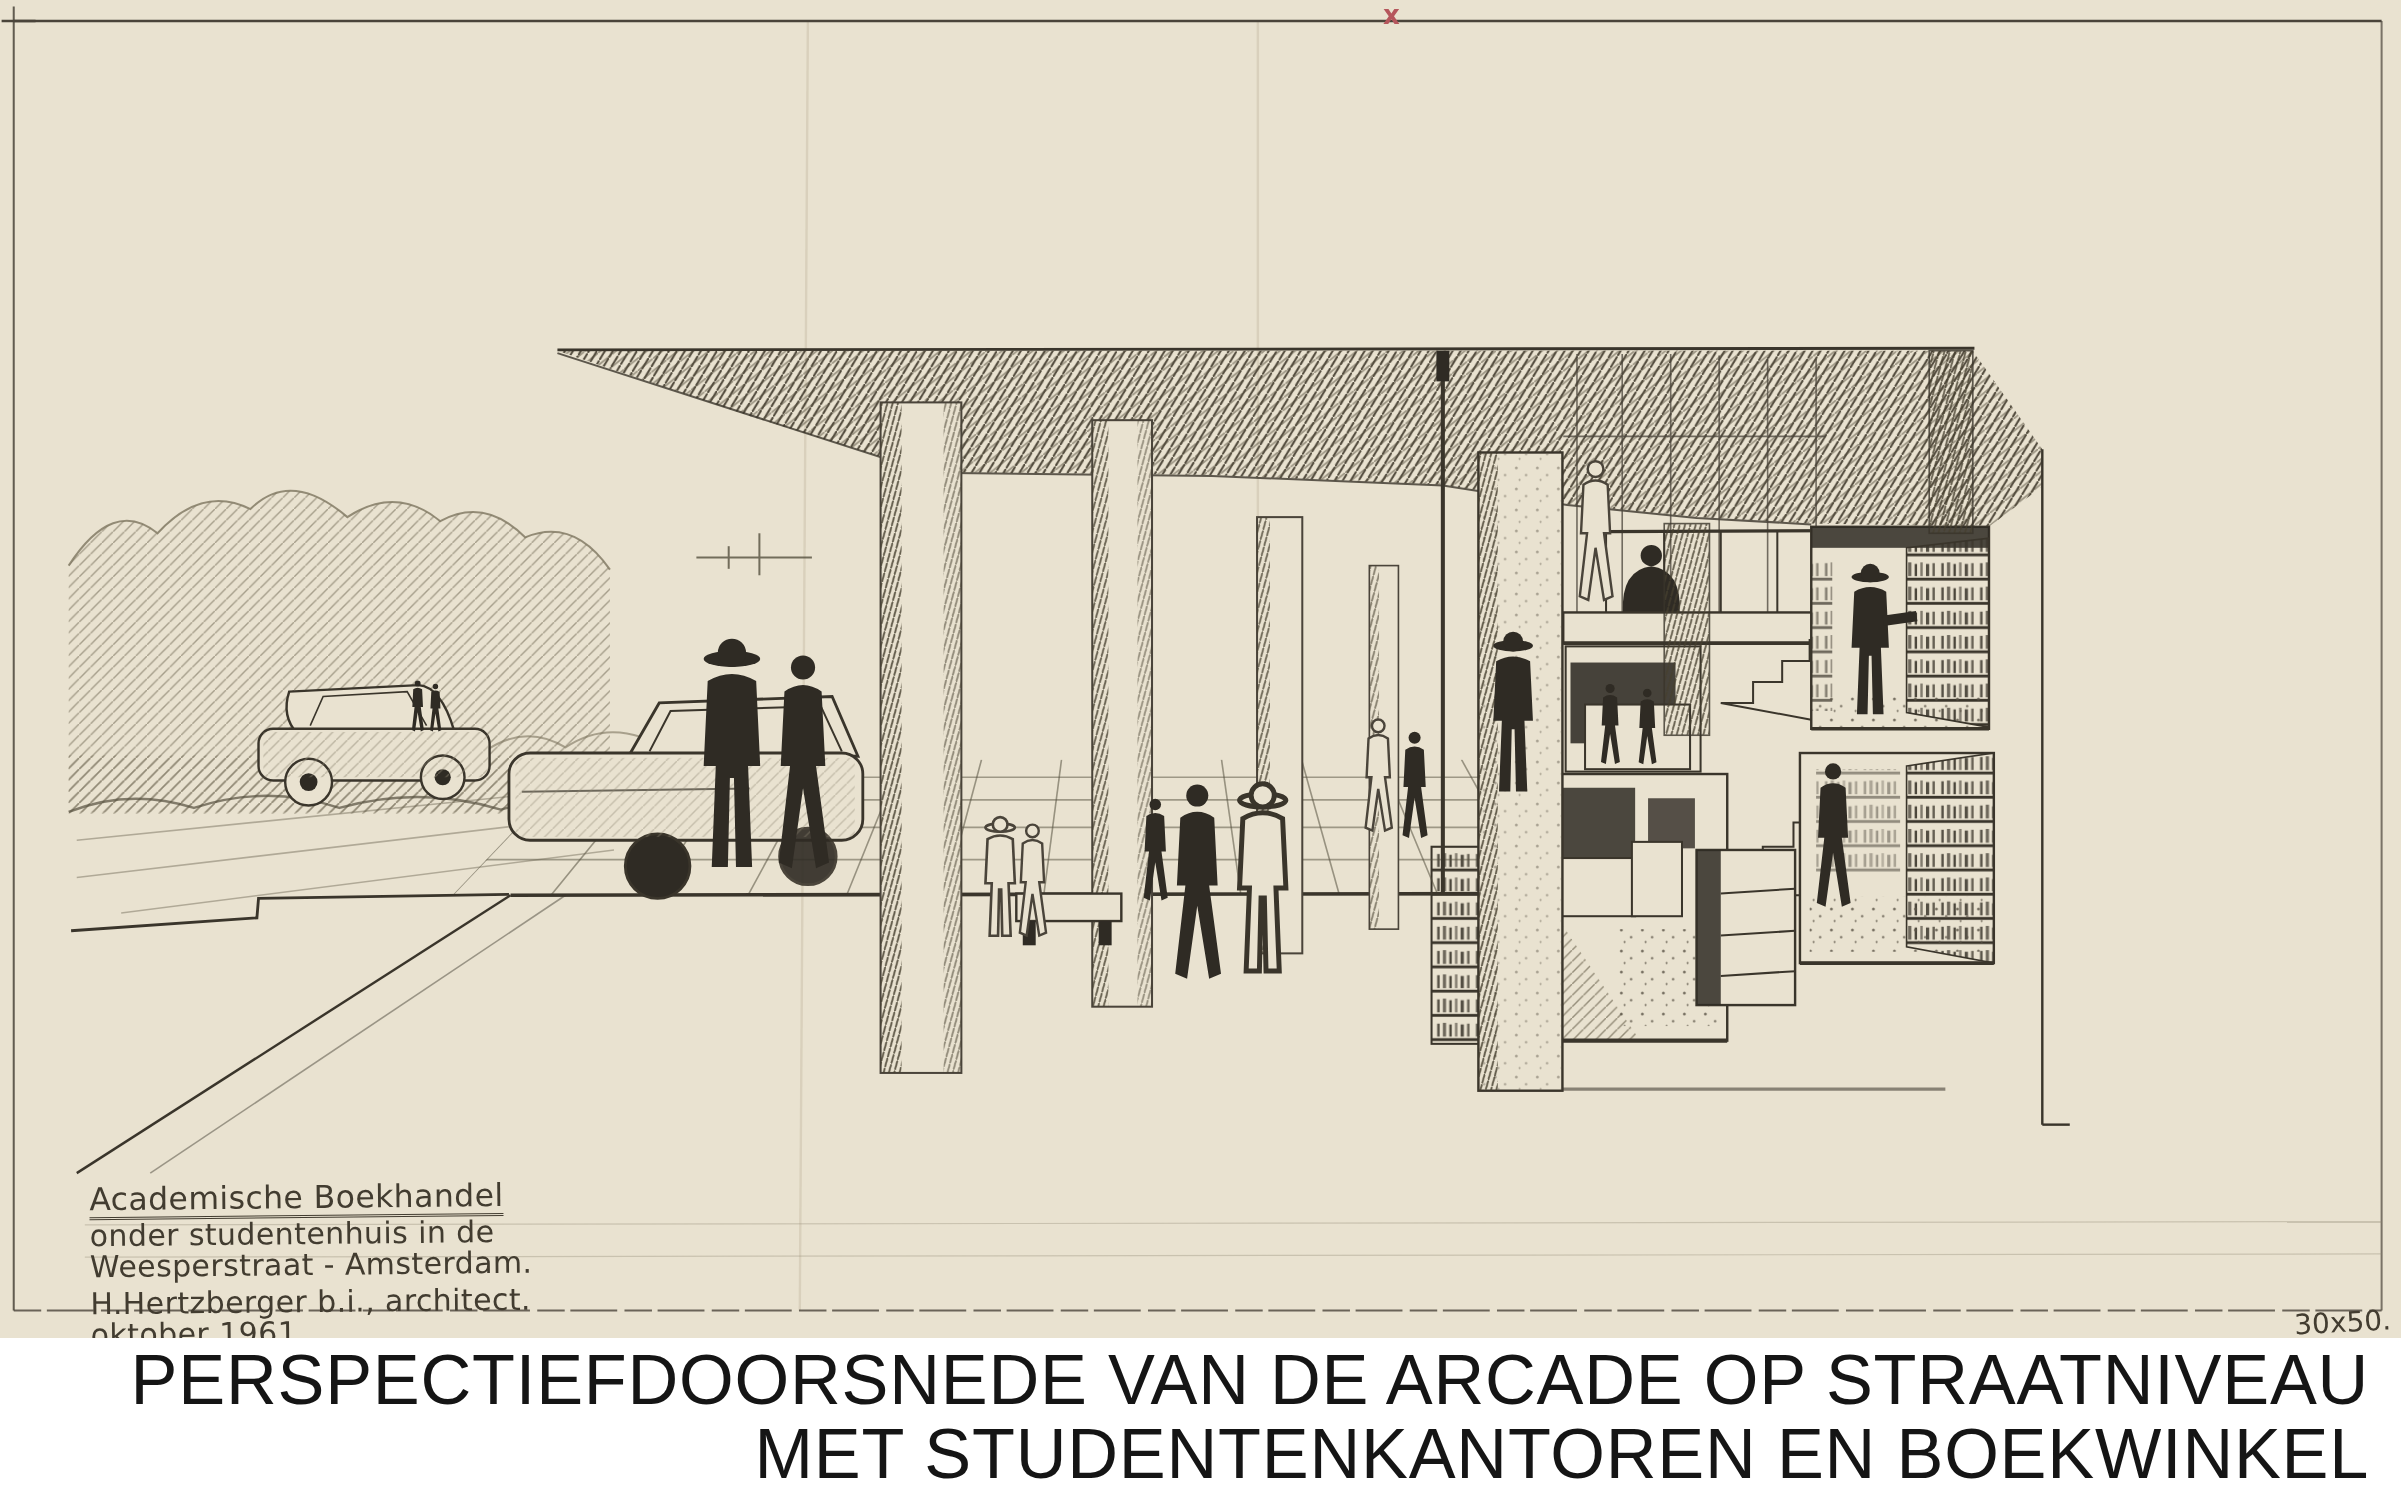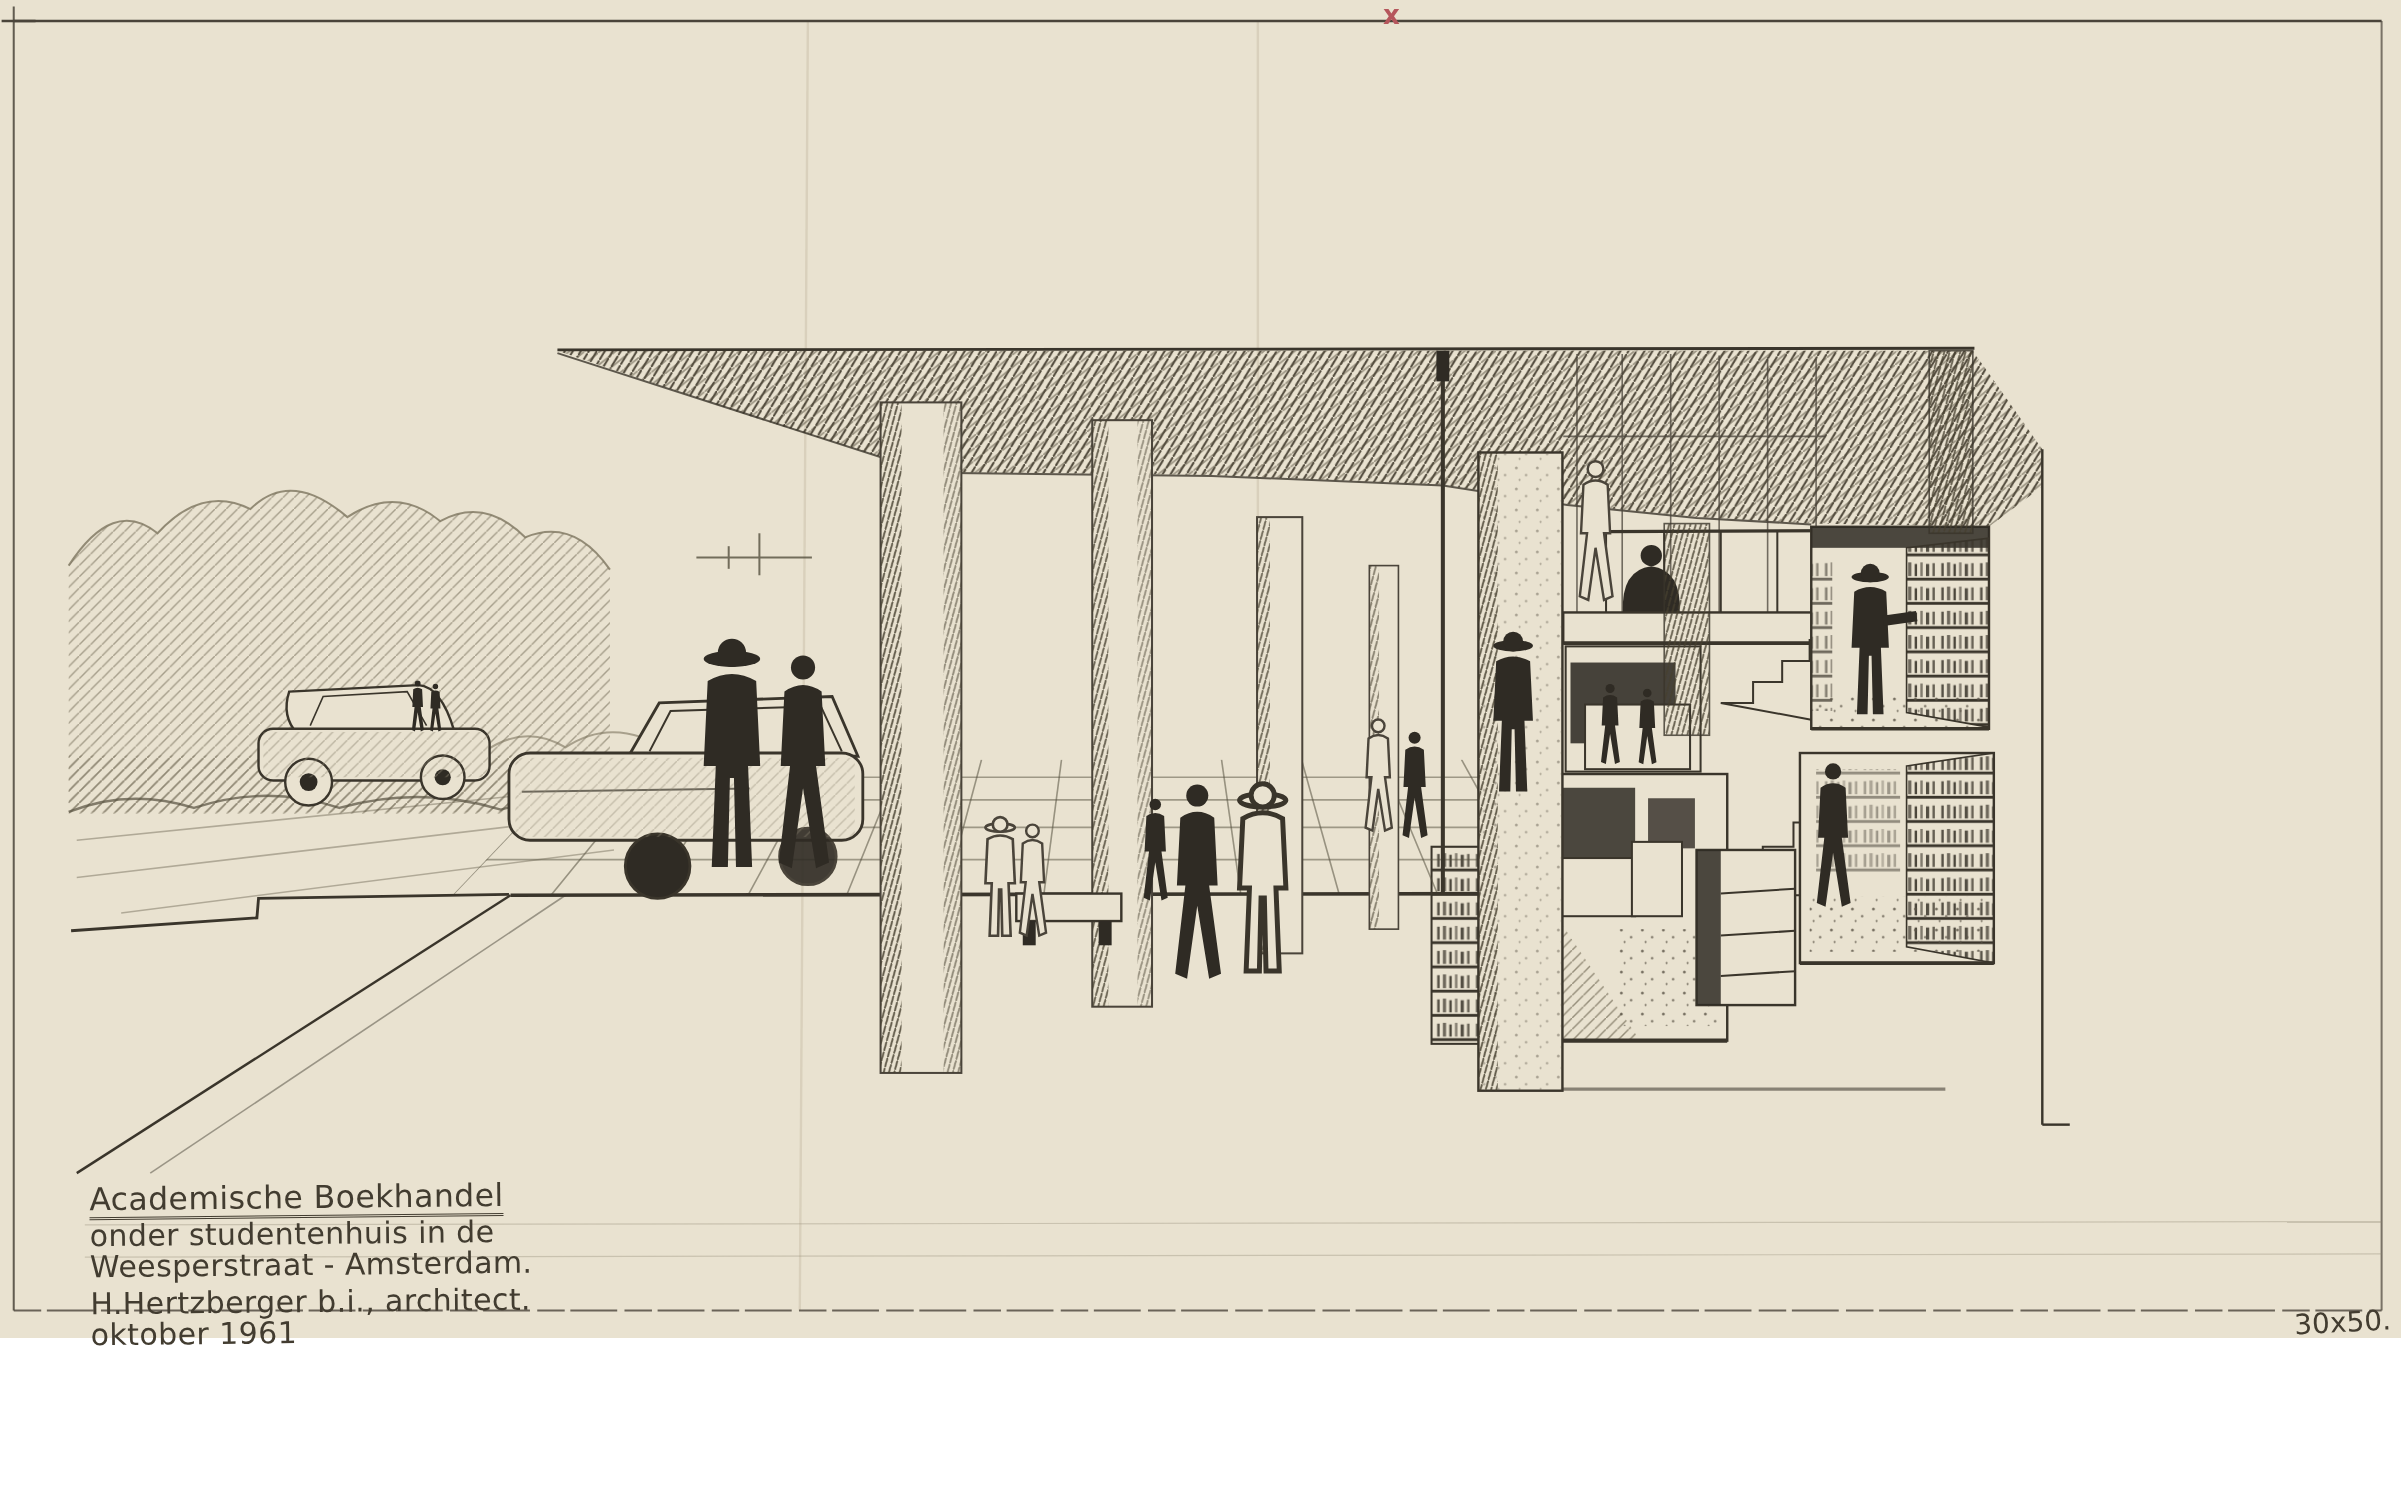--- a/index.html
+++ b/index.html
@@ -323,14 +323,20 @@
       <div>Weesperstraat - Amsterdam.</div>
       <div style="margin-top:4.8px">H.Hertzberger b.i., architect.</div>
       <div>oktober 1961</div>
     </div>
 
     <div class="format-note">30x50.</div>
 
     <div class="reg-mark">x</div>
   </div>
 
+  <div class="caption">
+    <div class="cap-lines">
+      <div>PERSPECTIEFDOORSNEDE VAN DE ARCADE OP STRAATNIVEAU</div>
+      <div>MET STUDENTENKANTOREN EN BOEKWINKEL</div>
+    </div>
+  </div>
 </div>
 
 
 </body></html>

